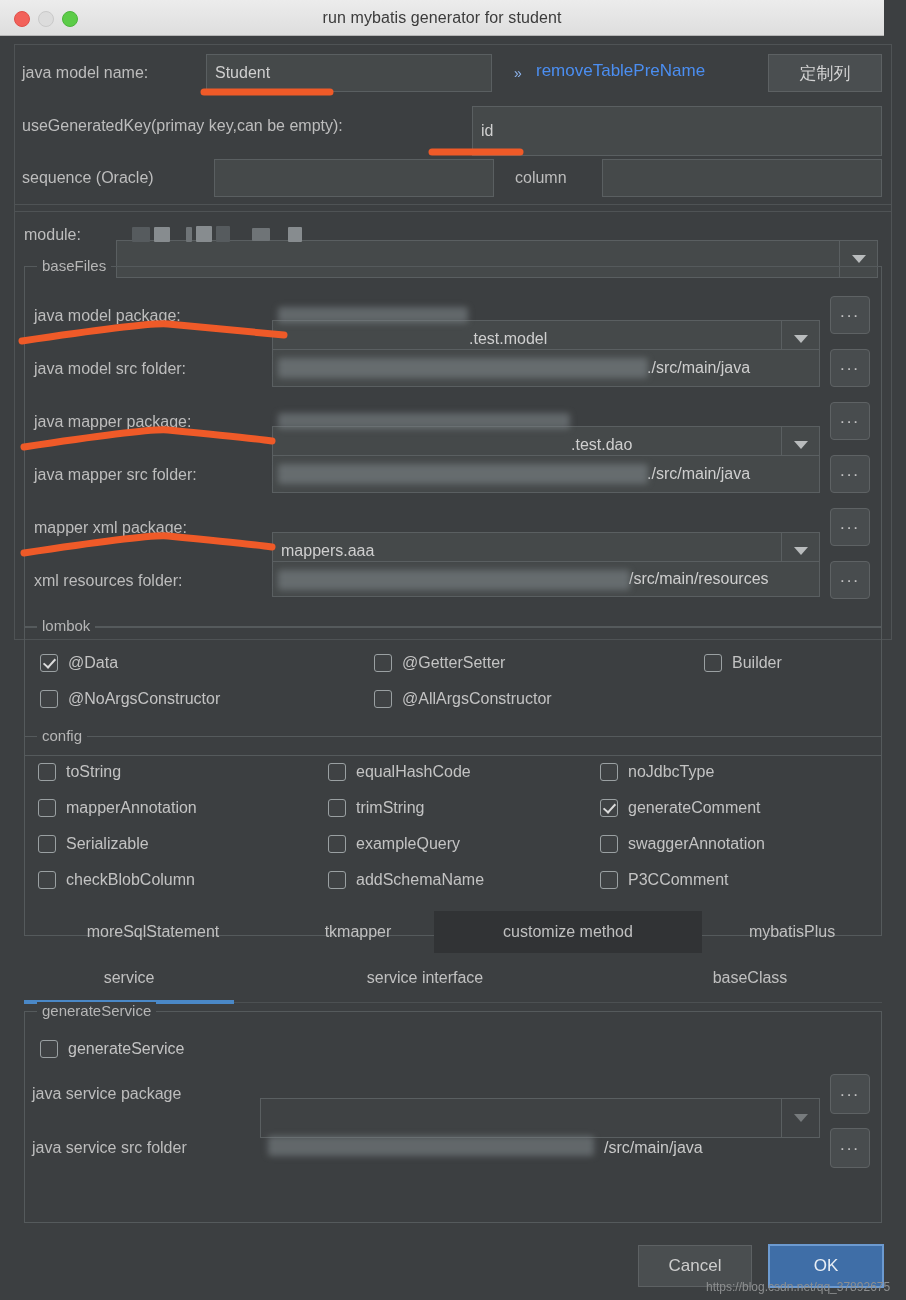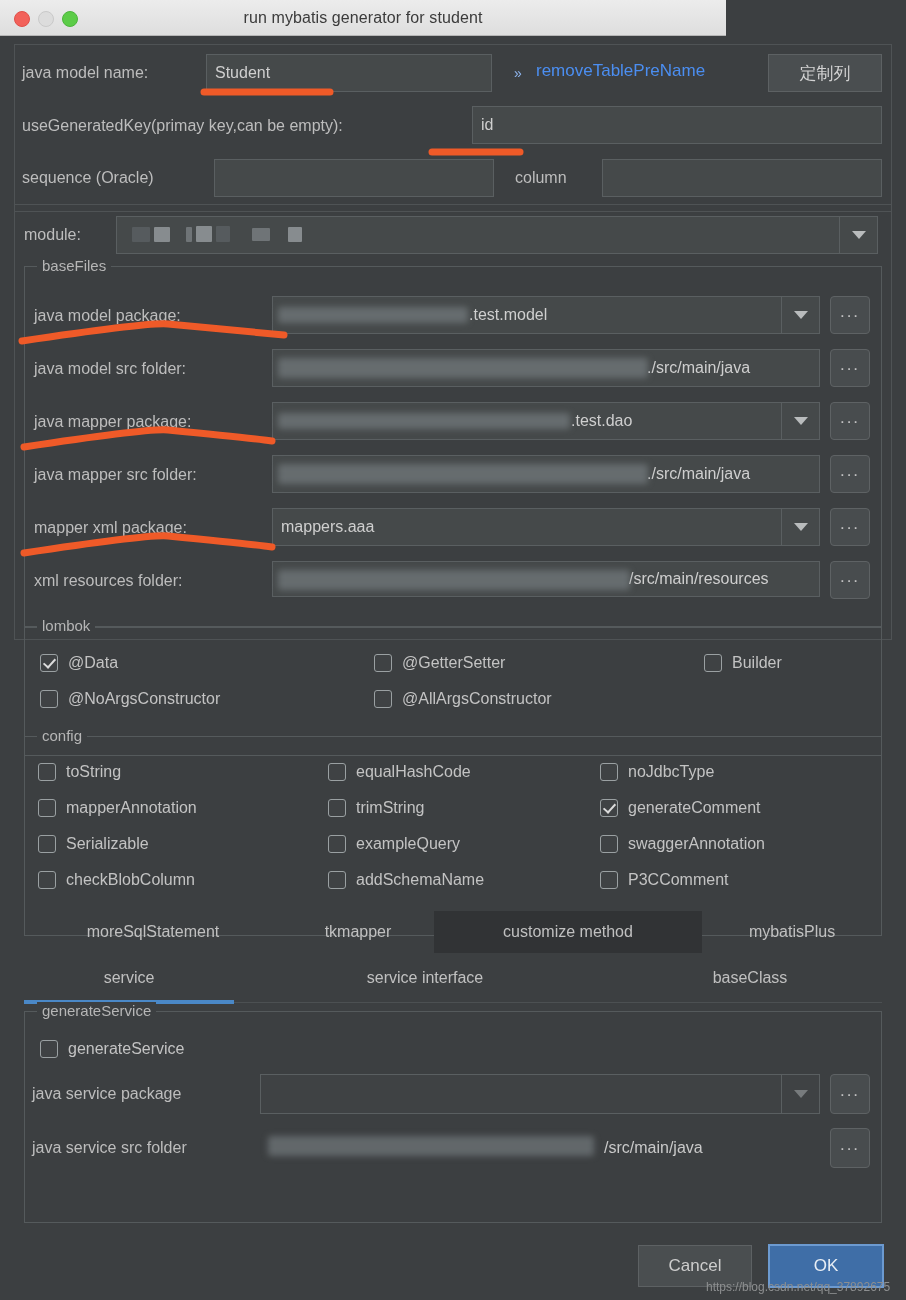--- a/index.html
+++ b/index.html
@@ -6,21 +6,21 @@
   body{
     width:906px;height:1300px;
     background:#3c3f41;
     font-family:"Liberation Sans","DejaVu Sans",sans-serif;
     color:#bbbbbb;
     overflow:hidden;
     position:relative;
   }
   
   .titlebar{
-    height:36px;width:726px;
+    height:36px;width:884px;
     background:linear-gradient(#ececec,#dedede);
     border-bottom:1px solid #b6b6b6;
     display:flex;align-items:center;
     position:relative;
     box-sizing:border-box;
   }
   .lights{position:absolute;left:14px;top:11px;display:flex;gap:8px;}
   .light{width:14px;height:14px;border-radius:50%;}
   .light.red{background:#f2615a;border:1px solid #e04f49;}
   .light.yellow{background:#dcdcdc;border:1px solid #c9c9c9;}
@@ -65,21 +65,21 @@
     font-size:16px;color:#cfcfcf;
     overflow:hidden;white-space:nowrap;
   }
   .combo{
     position:absolute;
     background:#45494a;
     border:1px solid #5a5f61;
     box-sizing:border-box;
     display:flex;align-items:center;
     font-size:16px;color:#cfcfcf;
-    overflow:hidden;white-space:nowrap;
+    overflow:hidden;white-space:nowrap;margin-top:24px;
   }
   .combo .cval{flex:1;padding-left:8px;overflow:hidden;white-space:nowrap;}
   .combo .arrow{
     width:38px;height:100%;
     border-left:1px solid #5a5f61;
     display:flex;align-items:center;justify-content:center;
     box-sizing:border-box;
   }
   .tri{
     width:0;height:0;
@@ -176,21 +176,21 @@
   <div class="panel" style="left:14px;top:8px;width:878px;height:168px;"></div>
 
   <div class="lbl" style="left:22px;top:28px;">java model name:</div>
   <div class="tf" style="left:206px;top:18px;width:286px;height:38px;">Student</div>
 
   <div class="chev" style="left:514px;top:29px;">»</div>
   <div class="link" style="left:536px;top:25px;">removeTablePreName</div>
   <div class="btn small" style="left:768px;top:18px;width:114px;height:38px;">定制列</div>
 
   <div class="lbl" style="left:22px;top:81px;">useGeneratedKey(primay key,can be empty):</div>
-  <div class="tf" style="left:472px;top:70px;width:410px;height:38px;">id</div>
+  <div class="tf" style="left:472px;top:70px;width:410px;height:50px;">id</div>
 
   <div class="lbl" style="left:22px;top:133px;">sequence (Oracle)</div>
   <div class="tf" style="left:214px;top:123px;width:280px;height:38px;"></div>
   <div class="lbl" style="left:515px;top:133px;">column</div>
   <div class="tf" style="left:602px;top:123px;width:280px;height:38px;"></div>
 
   <div class="panel" style="left:14px;top:168px;width:878px;height:436px;"></div>
 
   <div class="lbl" style="left:24px;top:190px;">module:</div>
   <div class="combo" style="left:116px;top:180px;width:762px;height:38px;">

